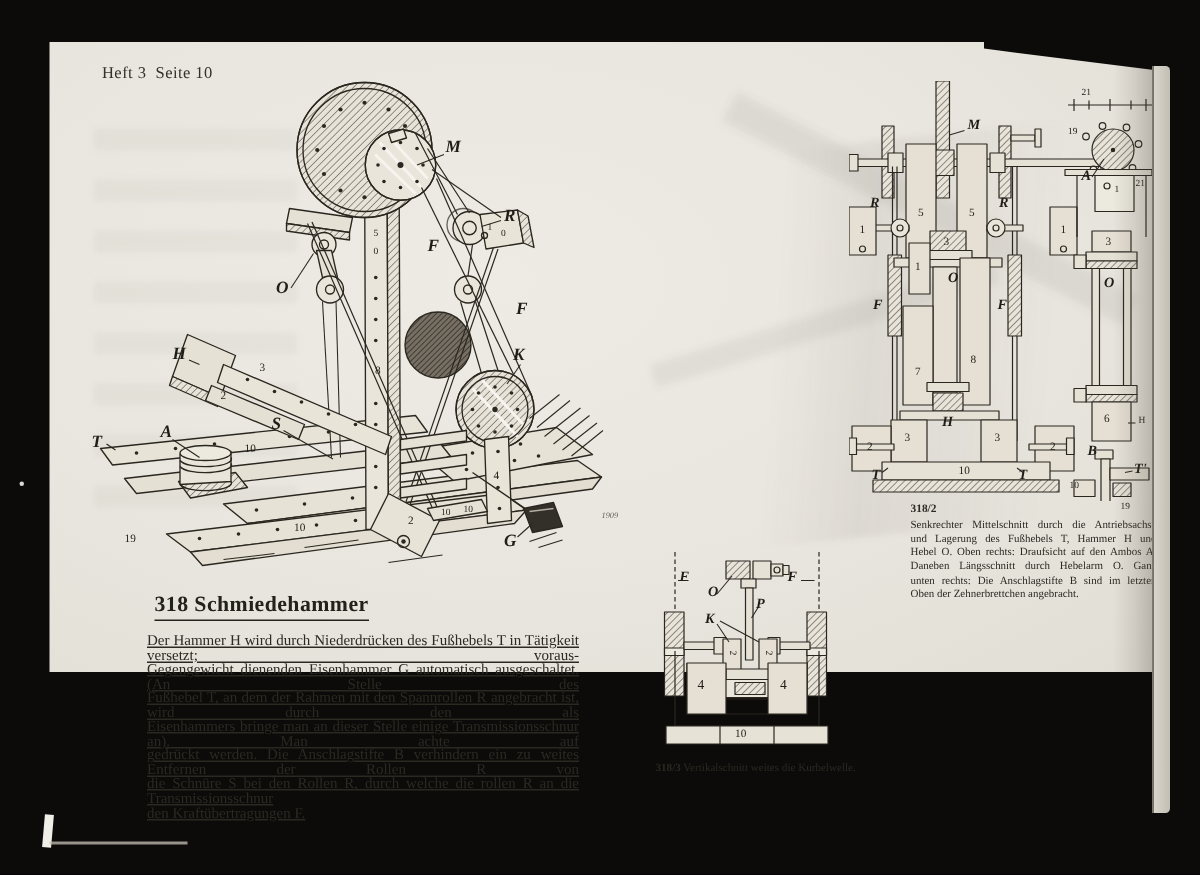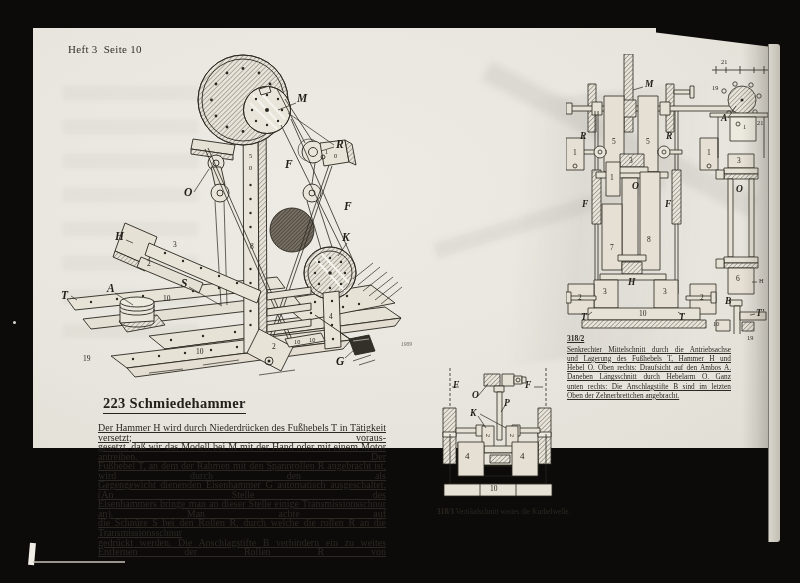--- a/index.html
+++ b/index.html
@@ -45,21 +45,21 @@
   .k-t{font-size:6.3px;}
   .k-nr{font-size:6.5px;transform:rotate(90deg);}
   .k-sig{font-style:italic;font-size:5.5px;opacity:.7;}
 
   .heading{position:absolute;left:70px;top:367px;font-size:14.5px;font-weight:bold;letter-spacing:.3px;
         color:#23211c;border-bottom:1.6px solid #26231d;padding-bottom:1px;display:inline-block;}
   .para{position:absolute;left:65px;top:395px;width:288px;color:#2c2923;}
   .pline{width:288px;font-size:10px;line-height:9.55px;text-align:justify;text-align-last:justify;text-decoration:underline;}
   .pline.last{text-align-last:left;}
 
-  .cap2{position:absolute;left:534px;top:306px;width:164px;color:#2c2923;text-decoration:underline;}
+  .cap2{position:absolute;left:574px;top:306px;width:164px;color:#2c2923;}
   .cap-num{font-weight:bold;font-size:7.6px;margin-bottom:1.5px;}
   .cline{width:164px;font-size:7.3px;line-height:9.3px;text-align:justify;text-align-last:justify;}
   .cline.last{text-align-last:left;}
   .cap3{position:absolute;left:404px;top:479px;width:270px;font-size:7.4px;color:#2c2923;}
   .cap3 b{font-weight:bold;text-align:center;}
 </style>
 </head>
 <body>
 
 <div class="stage">
@@ -324,30 +324,30 @@
           <span class="lab k-t" style="left: 272px; top: 96px;">1</span>
           <span class="lab k-t" style="left: 281px; top: 100px;">0</span>
           <span class="lab k-n" style="left: 276px; top: 260px;">4</span>
           <span class="lab k-n" style="left: 219px; top: 290px;">2</span>
           <span class="lab k-t" style="left: 241px; top: 286px;">10</span>
           <span class="lab k-t" style="left: 256px; top: 284px;">10</span>
           <span class="lab k-sig" style="left: 348px; top: 289px;">1909</span>
         </div>
     </div>
 
-    <div class="heading">223 Schmiedehammer</div>
+    <div class="heading">318 Schmiedehammer</div>
 
     <div class="para">
       <div class="pline">Der Hammer H wird durch Niederdrücken des Fußhebels T in Tätigkeit versetzt; voraus-</div>
-      <div class="pline">gesetzt, daß wir das Modell bei M mit der Hand oder mit einem Motor antreiben. Der</div>
+      <div class="pline">Gegengewicht dienenden Eisenhammer G automatisch ausgeschaltet. (An Stelle des</div>
       <div class="pline">Fußhebel T, an dem der Rahmen mit den Spannrollen R angebracht ist, wird durch den als</div>
-      <div class="pline">Gegengewicht dienenden Eisenhammer G automatisch ausgeschaltet. (An Stelle des</div>
       <div class="pline">Eisenhammers bringe man an dieser Stelle einige Transmissionsschnur an). Man achte auf</div>
+      <div class="pline">gedrückt werden. Die Anschlagstifte B verhindern ein zu weites Entfernen der Rollen R von</div>
       <div class="pline">die Schnüre S bei den Rollen R, durch welche die rollen R an die Transmissionsschnur</div>
-      <div class="pline">gedrückt werden. Die Anschlagstifte B verhindern ein zu weites Entfernen der Rollen R von</div>
+      <div class="pline last">den Kraftübertragungen F.</div>
     </div>
 
     <div class="fig fig2">
       <svg width="202" height="280" viewBox="0 0 202 280">
         <defs>
           <pattern id="pb" patternUnits="userSpaceOnUse" width="3.2" height="3.2" patternTransform="rotate(45)">
             <rect width="3.2" height="3.2" fill="#e8e4da"></rect>
               <line x1="0" y1="0" x2="0" y2="3.2" stroke="#514c44" stroke-width="0.8"></line>
           </pattern>
         </defs>

